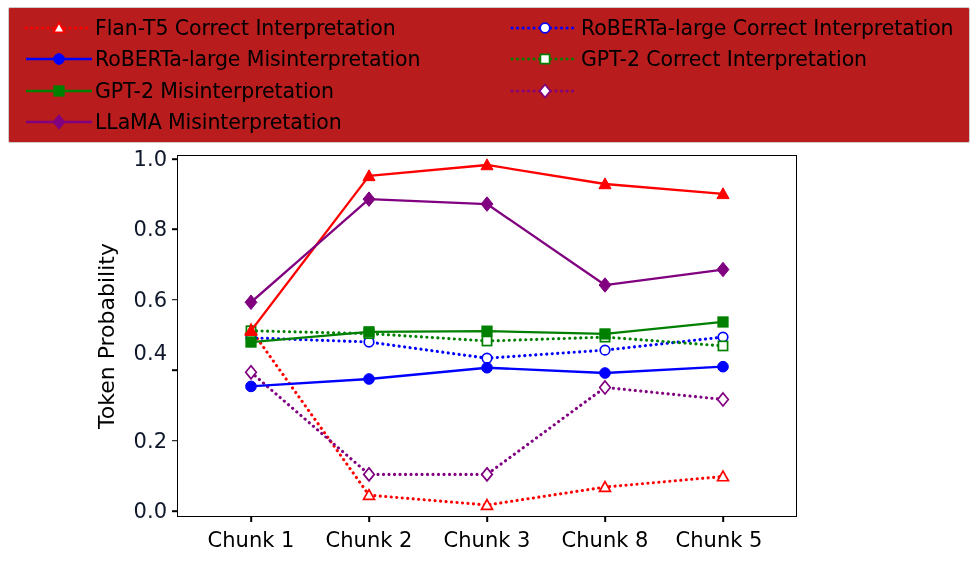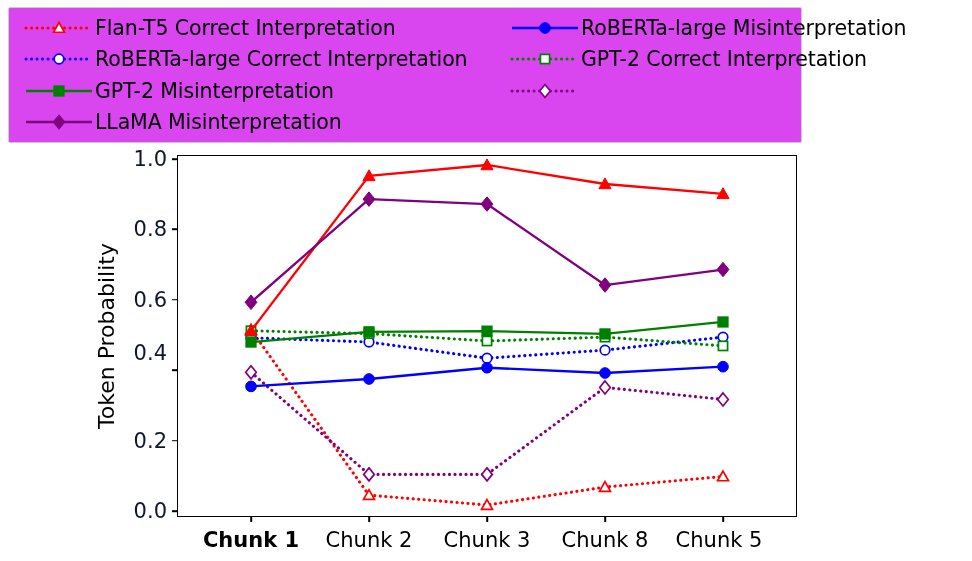--- a/index.html
+++ b/index.html
@@ -1,22 +1,22 @@
 <!DOCTYPE html>
 <html><head>
 <meta charset="utf-8">
 <style>
   html,body{margin:0;padding:0;}
   body{width:972px;height:561px;background:#ffffff;font-family:"DejaVu Sans",sans-serif;overflow:hidden;}
   #root{position:relative;width:972px;height:561px;}
 
   
   .legend-box{
-    position:absolute; left:8px; top:7px; width:794px; height:136px;
-    border:1px solid #cccccc; background:#d946ef; border-radius:2px;
+    position:absolute; left:8px; top:7px; width:962px; height:136px;
+    border:1px solid #cccccc; background:#b91c1c; border-radius:2px;
     box-sizing:border-box;
   }
   .legend-grid{
     position:absolute; left:0; top:0; width:100%; height:100%;
     display:grid; grid-template-columns:486px 464px; grid-template-rows:repeat(4,1fr);
     align-items:center; padding:4px 0 4px 0; box-sizing:border-box;
   }
   .legend-entry{display:flex;align-items:center;height:100%;}
   .legend-sample{width:72px;height:20px;flex:0 0 72px;margin-left:14px;}
   .legend-label{font-size:20.5px;color:#000;white-space:nowrap;letter-spacing:-0.1px;}
@@ -54,31 +54,31 @@
     <div class="legend-grid" id="legend-grid">
         <div class="legend-entry">
           <svg class="legend-sample" viewBox="0 0 72 20">
             <line x1="3" y1="10" x2="69" y2="10" stroke="#ff0000" stroke-width="3" stroke-linecap="round" stroke-dasharray="0.1,5.4"></line>
             <polygon points="36,4.539999999999999 41.46,14.264 30.54,14.264" fill="#ffffff" stroke="#ff0000" stroke-width="1.7"></polygon>
           </svg>
           <span class="legend-label">Flan-T5 Correct Interpretation</span>
         </div>
         <div class="legend-entry">
           <svg class="legend-sample" viewBox="0 0 72 20">
+            <line x1="3" y1="10" x2="69" y2="10" stroke="#0000ff" stroke-width="3" stroke-linecap="round" stroke-dasharray="0.1,5.4"></line>
+            <circle cx="36" cy="10" r="4.784000000000001" fill="#ffffff" stroke="#0000ff" stroke-width="1.7"></circle>
+          </svg>
+          <span class="legend-label">RoBERTa-large Correct Interpretation</span>
+        </div>
+        <div class="legend-entry">
+          <svg class="legend-sample" viewBox="0 0 72 20">
             <line x1="3" y1="10" x2="69" y2="10" stroke="#0000ff" stroke-width="2.4" stroke-linecap="butt"></line>
             <circle cx="36" cy="10" r="5.336" fill="#0000ff" stroke="#0000ff" stroke-width="1"></circle>
           </svg>
           <span class="legend-label">RoBERTa-large Misinterpretation</span>
-        </div>
-        <div class="legend-entry">
-          <svg class="legend-sample" viewBox="0 0 72 20">
-            <line x1="3" y1="10" x2="69" y2="10" stroke="#0000ff" stroke-width="3" stroke-linecap="round" stroke-dasharray="0.1,5.4"></line>
-            <circle cx="36" cy="10" r="4.784000000000001" fill="#ffffff" stroke="#0000ff" stroke-width="1.7"></circle>
-          </svg>
-          <span class="legend-label">RoBERTa-large Correct Interpretation</span>
         </div>
         <div class="legend-entry">
           <svg class="legend-sample" viewBox="0 0 72 20">
             <line x1="3" y1="10" x2="69" y2="10" stroke="#008000" stroke-width="3" stroke-linecap="round" stroke-dasharray="0.1,5.4"></line>
             <rect x="31.424" y="5.4239999999999995" width="9.152000000000001" height="9.152000000000001" fill="#ffffff" stroke="#008000" stroke-width="1.7"></rect>
           </svg>
           <span class="legend-label">GPT-2 Correct Interpretation</span>
         </div>
         <div class="legend-entry">
           <svg class="legend-sample" viewBox="0 0 72 20">
@@ -181,21 +181,21 @@
         <div class="ytick-label" style="top: 197px; text-align: center;">0.4</div>
         <div class="ytick-mark" style="top: 143.8px;"></div>
         <div class="ytick-label" style="top: 143.8px;">0.6</div>
         <div class="ytick-mark" style="top: 73.4px;"></div>
         <div class="ytick-label" style="top: 73.4px;">0.8</div>
         <div class="ytick-mark" style="top: 3px;"></div>
         <div class="ytick-label" style="top: 3px;">1.0</div>
       </div>
     <div id="xticks">
         <div class="xtick-mark" style="left: 73px;"></div>
-        <div class="xtick-label" style="left: 73px; font-weight: bold;">Chunk 1</div>
+        <div class="xtick-label" style="left: 73px;">Chunk 1</div>
         <div class="xtick-mark" style="left: 191px;"></div>
         <div class="xtick-label" style="left: 191px;">Chunk 2</div>
         <div class="xtick-mark" style="left: 309px;"></div>
         <div class="xtick-label" style="left: 309px;">Chunk 3</div>
         <div class="xtick-mark" style="left: 427px;"></div>
         <div class="xtick-label" style="left: 427px;">Chunk 8</div>
         <div class="xtick-mark" style="left: 545px;"></div>
         <div class="xtick-label" style="left: 541px;">Chunk 5</div>
       </div>
   </div>

